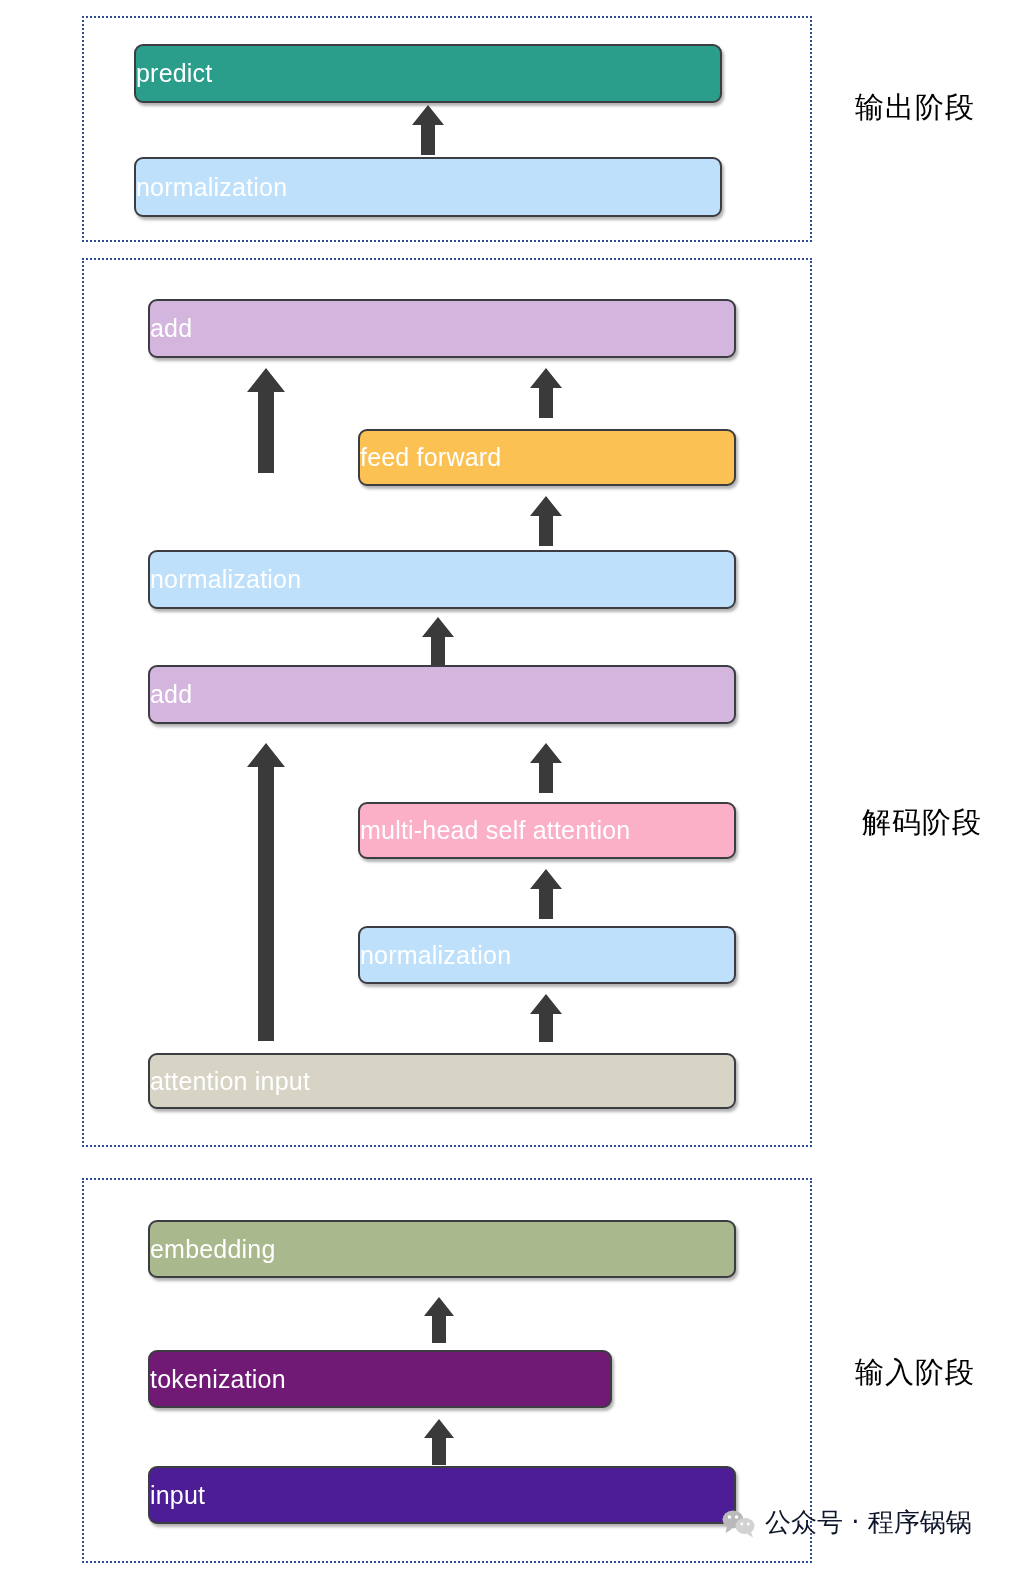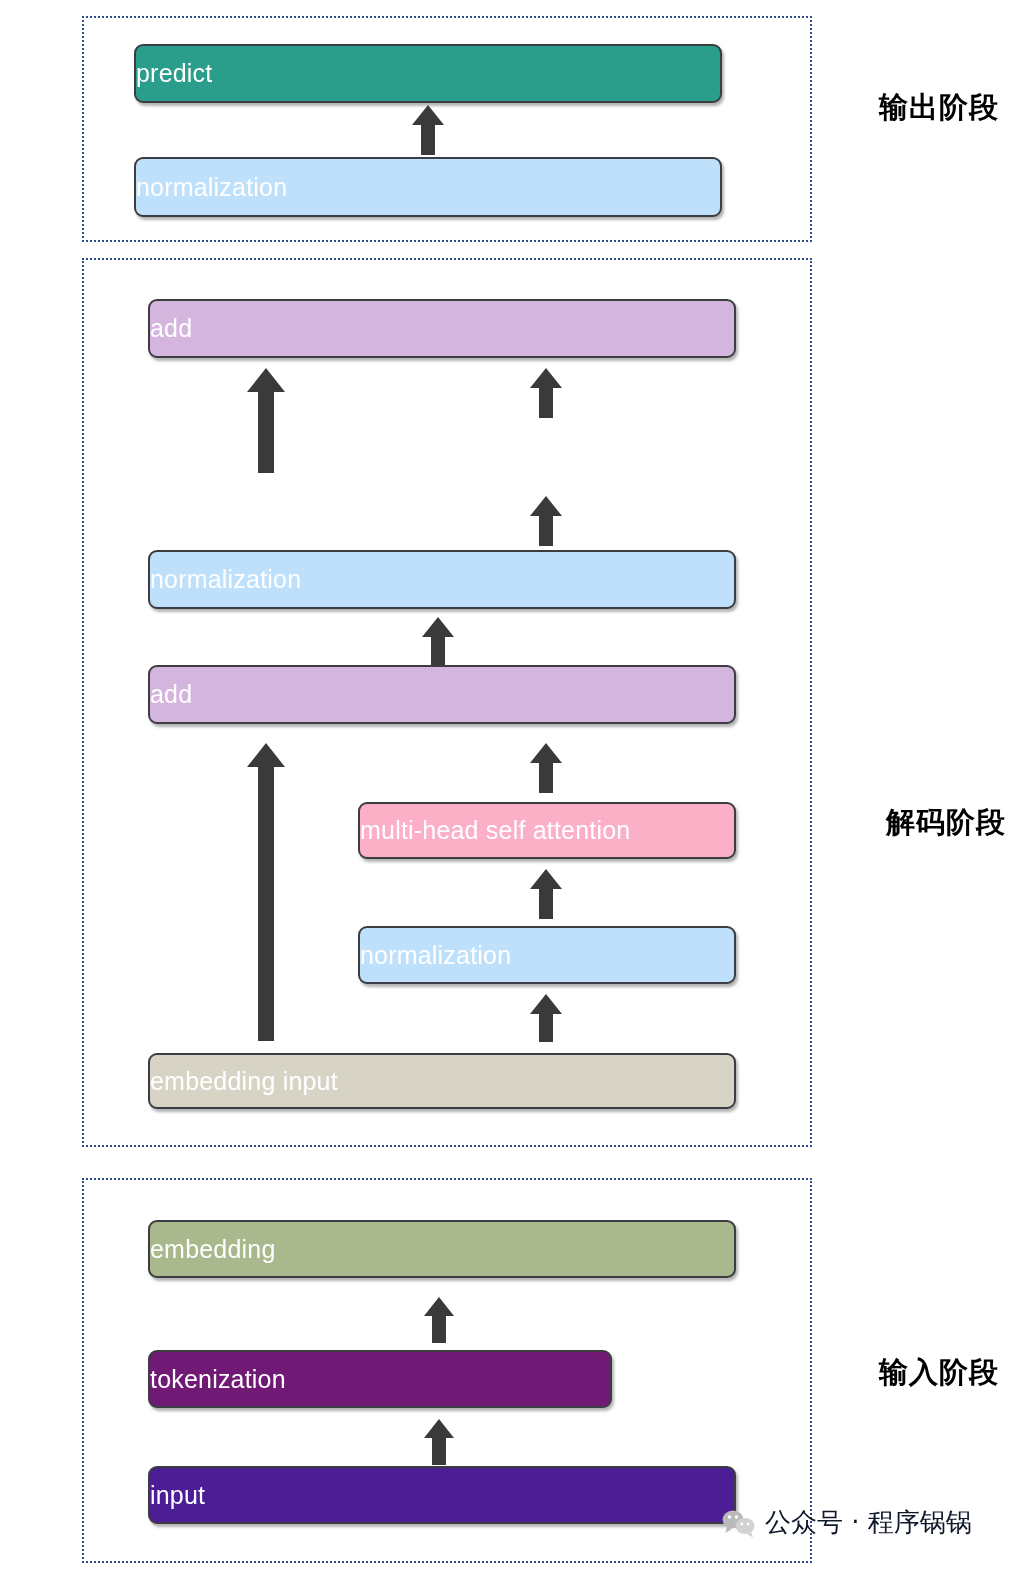--- a/index.html
+++ b/index.html
@@ -24,27 +24,26 @@
     position: absolute;
     border: 2px dotted #2d4d8e;
     box-sizing: border-box;
     background: transparent;
   }
 
   
   .stage-label {
     position: absolute;
     font-family: "DejaVu Sans", "Liberation Sans", sans-serif;
-    font-weight: bold;
+    font-weight: normal;
     font-size: 29px;
     letter-spacing: 1px;
     color: #000000;
     white-space: nowrap;
     line-height: 1;
-    margin-left: 24px;
   }
 
   
   .node {
     position: absolute;
     box-sizing: border-box;
     border: 2.5px solid #3c3c43;
     border-radius: 9px;
     color: #ffffff;
     font-size: 25px;
@@ -113,20 +112,23 @@
       <polygon points="21,1 40,25 29,25 29,106 13,106 13,25 2,25" fill="#3a3a3a"></polygon>
     </svg>
   </div>
 
   <div class="arrow" style="left:528px; top:367px;">
     <svg width="36" height="52" viewBox="0 0 36 52">
       <polygon points="18,1 34,21 25,21 25,51 11,51 11,21 2,21" fill="#3a3a3a"></polygon>
     </svg>
   </div>
 
+  <div class="node" style="left:358px; top:429px; width:378px; height:57px; background:#fcc153;">
+    <span>feed forward</span>
+  </div>
 
   <div class="arrow" style="left:528px; top:495px;">
     <svg width="36" height="52" viewBox="0 0 36 52">
       <polygon points="18,1 34,21 25,21 25,51 11,51 11,21 2,21" fill="#3a3a3a"></polygon>
     </svg>
   </div>
 
   <div class="node" style="left:148px; top:550px; width:588px; height:59px; background:#bfe0fb;">
     <span>normalization</span>
   </div>
@@ -167,21 +169,21 @@
     <span>normalization</span>
   </div>
 
   <div class="arrow" style="left:528px; top:993px;">
     <svg width="36" height="50" viewBox="0 0 36 50">
       <polygon points="18,1 34,21 25,21 25,49 11,49 11,21 2,21" fill="#3a3a3a"></polygon>
     </svg>
   </div>
 
   <div class="node" style="left:148px; top:1053px; width:588px; height:56px; background:#d7d4c5;">
-    <span>embedding input</span>
+    <span>attention input</span>
   </div>
 
   <div class="stage-box" style="left:82px; top:1178px; width:730px; height:385px;"></div>
 
   <div class="stage-label" style="left:855px; top:1358px;">输入阶段</div>
 
   <div class="node" style="left:148px; top:1220px; width:588px; height:58px; background:#a9b88d;">
     <span>embedding</span>
   </div>
 

